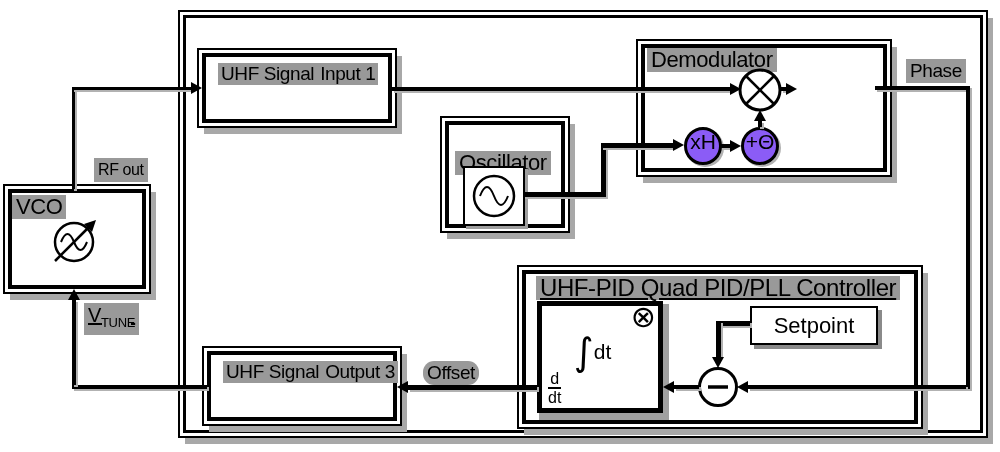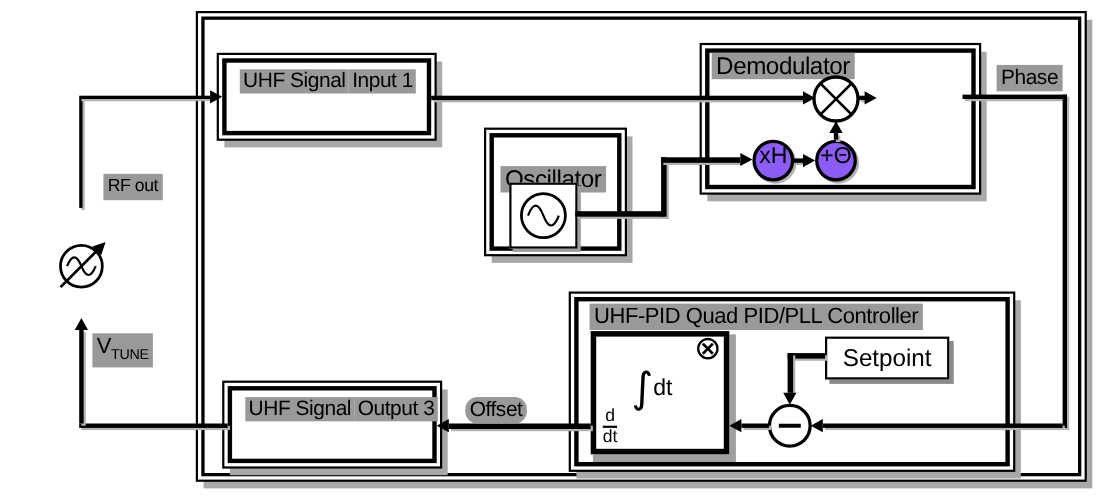--- a/index.html
+++ b/index.html
@@ -47,21 +47,21 @@
   }
   .pid-mult { position:absolute; right:2px; top:-4px; font-size:30px; line-height:30px;
     font-family:"DejaVu Sans",sans-serif; }
   .pid-int { position:absolute; left:32px; top:24px; white-space:nowrap; }
   .pid-int .isign { font-size:38px; font-family:"DejaVu Sans",sans-serif; vertical-align:-6px; }
   .pid-int .idt { font-size:21px; }
   .pid-deriv { position:absolute; left:6px; bottom:2px; text-align:center; font-size:16px; line-height:17px; }
   .pid-deriv .num { display:block; border-bottom:2px solid #000; padding:0 2px; }
   .pid-deriv .den { display:block; }
   #setpoint-box {
-    position:absolute; box-sizing:border-box; left:750px; top:306px; width:113px; height:39px;
+    position:absolute; box-sizing:border-box; left:750px; top:306px; width:128px; height:39px;
     background:#fff; border:2px solid #000; box-shadow:4px 4px 0 #8a8a8a; z-index:4;
     display:flex; align-items:center; justify-content:center; font-size:22px;
   }
   #lpf-box { left:797px; top:57px; width:78px; height:62px; box-shadow:3px 4px 0 #9e9e9e; }
   #lpf-box .lpf-label { position:absolute; right:4px; top:2px; font-size:14px; z-index:4; }
   #osc-symbol { left:463px; top:166px; width:62px; height:60px; box-shadow:3px 3px 0 #9e9e9e; }
   .vtune sub { font-size:13px; vertical-align:-5px; letter-spacing:-0.3px; }
 </style>
 </head>
 <body>
@@ -98,21 +98,21 @@
   <div class="opcircle" style="left:684px; top:127px; width:38px; height:38px;">
     <span>xH</span>
   </div>
   <div class="opcircle" style="left:741px; top:127px; width:38px; height:38px;">
     <span>+Θ</span>
   </div>
 
   <div class="chip" style="left:906px; top:59px;">Phase</div>
 
   <div class="dbox" style="left:522px; top:270px; width:396px; height:154px;">
-    <div class="chip-in" style="left:10px; top:2px; font-size:20px;">UHF-PID Quad PID/PLL Controller</div>
+    <div class="chip-in" style="left:10px; top:2px; font-size:24px;text-decoration:underline;">UHF-PID Quad PID/PLL Controller</div>
   </div>
 
   <div id="pid-block">
     <span class="pid-mult">⊗</span>
     <span class="pid-int">
       <span class="isign">∫</span><span class="idt">dt</span>
     </span>
     <span class="pid-deriv">
       <span class="num">d</span>
       <span class="den">dt</span>
@@ -130,29 +130,32 @@
 
   <div class="dbox" style="left:207px; top:351px; width:190px; height:70px;">
     <div class="blocklines">
       <span>UHF Signal</span>
       <span>Output 3</span>
     </div>
   </div>
 
   <div class="chip" style="left:423px; top:361px;border-radius:11px;">Offset</div>
 
+  <div class="dbox" style="left:8px; top:189px; width:138px; height:100px;">
+    <div class="chip-in" style="left:0px; top:2px;">VCO</div>
+  </div>
   <svg class="svgicon" width="62" height="58" style="left:44px; top:211px;">
     <circle cx="30" cy="31" r="19" fill="#fff" stroke="#000" stroke-width="2.5"></circle>
     <path d="M 17 31 Q 23.5 15 30 31 Q 36.5 47 43 31" fill="none" stroke="#000" stroke-width="2"></path>
     <line x1="11" y1="50" x2="46" y2="15" stroke="#000" stroke-width="2.5"></line>
     <polygon points="52,9 40,13 48,21" fill="#000"></polygon>
   </svg>
 
   <div class="chip" style="left:94px; top:158px; font-size:16px;">RF out</div>
-  <div class="chip vtune" style="left:84px; top:303px; font-size:20px;">
+  <div class="chip vtune" style="left:84px; top:303px; font-size:20px;text-decoration:underline;">
     <span>V</span><sub>TUNE</sub>
   </div>
 
   <div class="wire" style="left:72px; top:90px; width:3px; height:99px;"></div>
   <div class="wire" style="left:72px; top:87px; width:119px; height:3px;"></div>
   <div class="arr r" style="left:191px; top:82px;"></div>
 
   <div class="wire" style="left:392px; top:87px; width:338px; height:4px;"></div>
   <div class="arr r" style="left:730px; top:83px;"></div>
 

